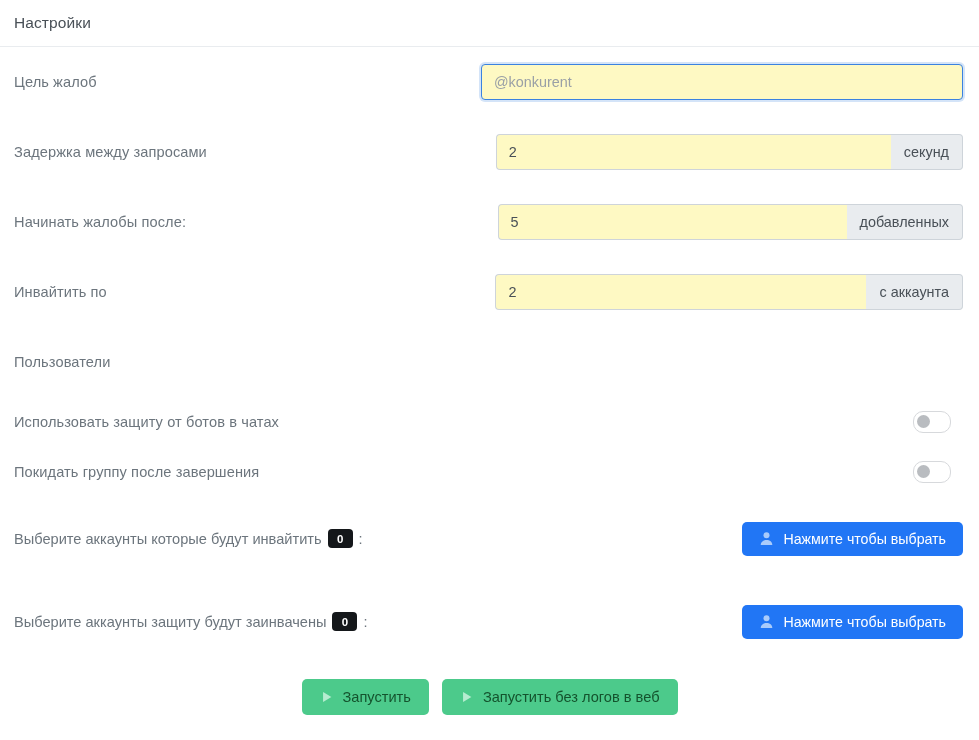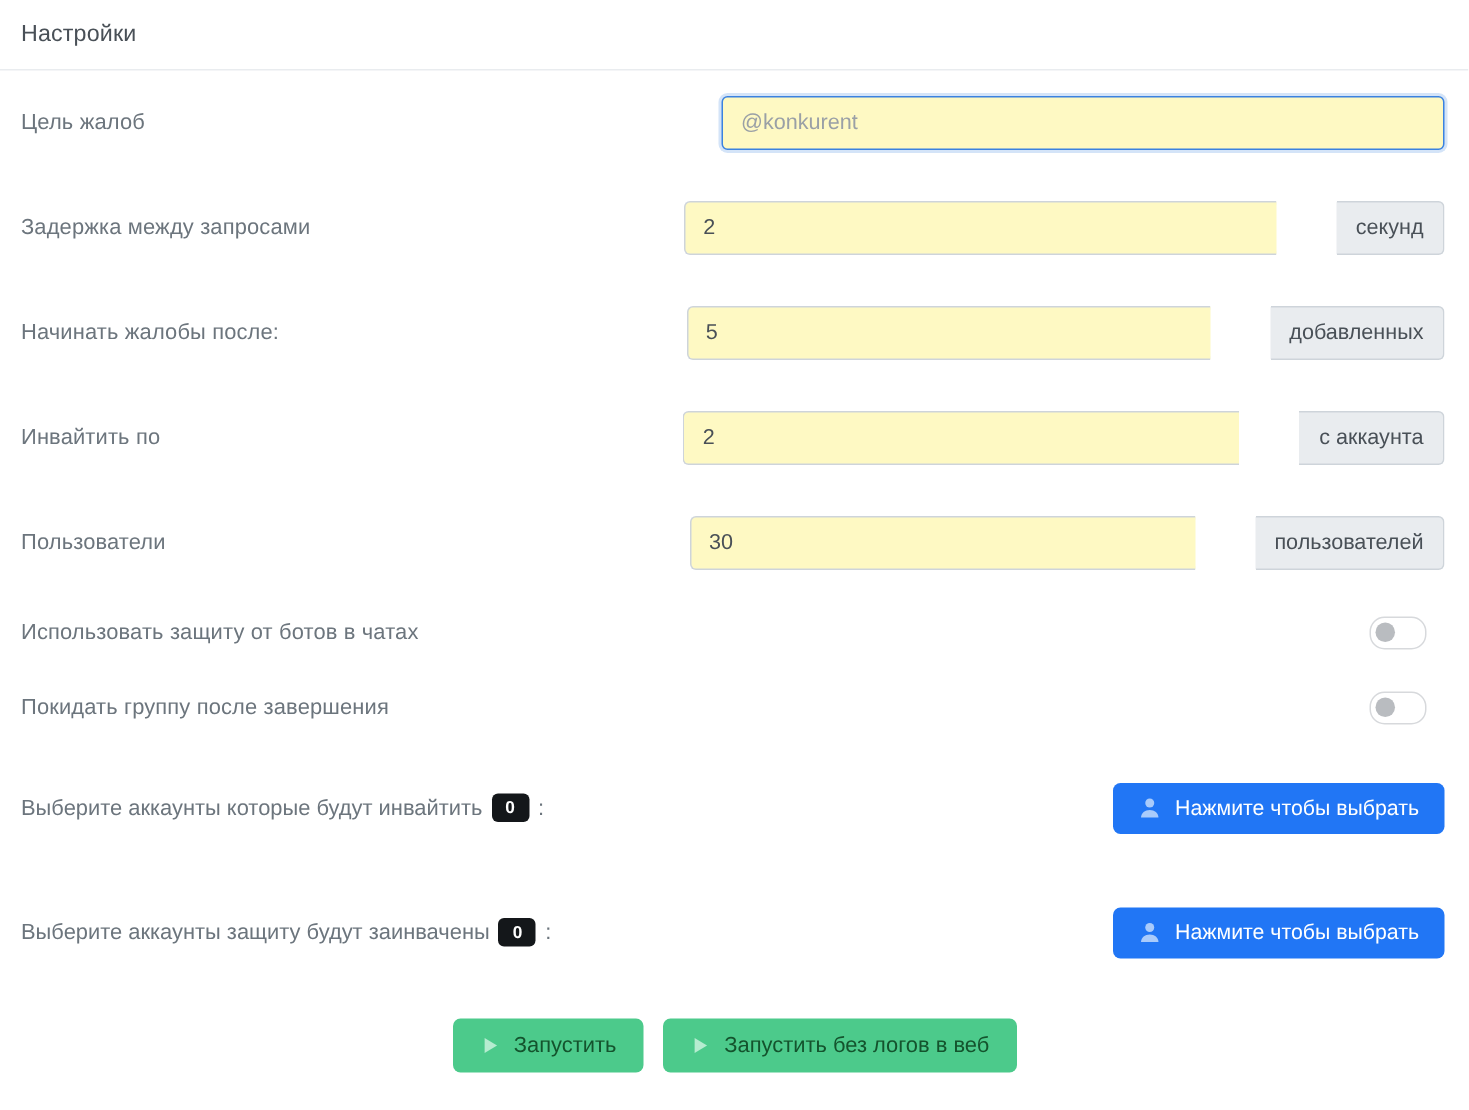--- a/index.html
+++ b/index.html
@@ -85,21 +85,20 @@
     align-items: center;
     padding: 0 13px;
     background: #e9ecef;
     border: 1px solid #ced4da;
     border-left: none;
     border-top-right-radius: 4px;
     border-bottom-right-radius: 4px;
     font-size: 14.4px;
     color: #495057;
     white-space: nowrap;
-    margin-left: 40px;
   }
 
   
   .w-target { width: 482px; }
   .in-seconds   { width: 395px; }
   .in-added     { width: 349px; }
   .in-account   { width: 371px; }
   .in-users     { width: 337px; }
 
   
@@ -232,24 +231,20 @@
   <div class="form-row">
     <span class="row-label">Инвайтить по</span>
     <div class="input-wrap input-group">
       <input class="txt-input in-account" type="text" value="2" style="">
       <span class="addon">с аккаунта</span>
     </div>
   </div>
 
   <div class="form-row">
     <span class="row-label">Пользователи</span>
-    <div class="input-wrap input-group">
-      <input class="txt-input in-users" type="text" value="30" style="">
-      <span class="addon">пользователей</span>
-    </div>
   </div>
 
   <div class="form-row" style="height:50px;">
     <span class="row-label">Использовать защиту от ботов в чатах</span>
     <div class="toggle">
       <span class="knob"></span>
     </div>
   </div>
 
   <div class="form-row" style="height:50px;">

